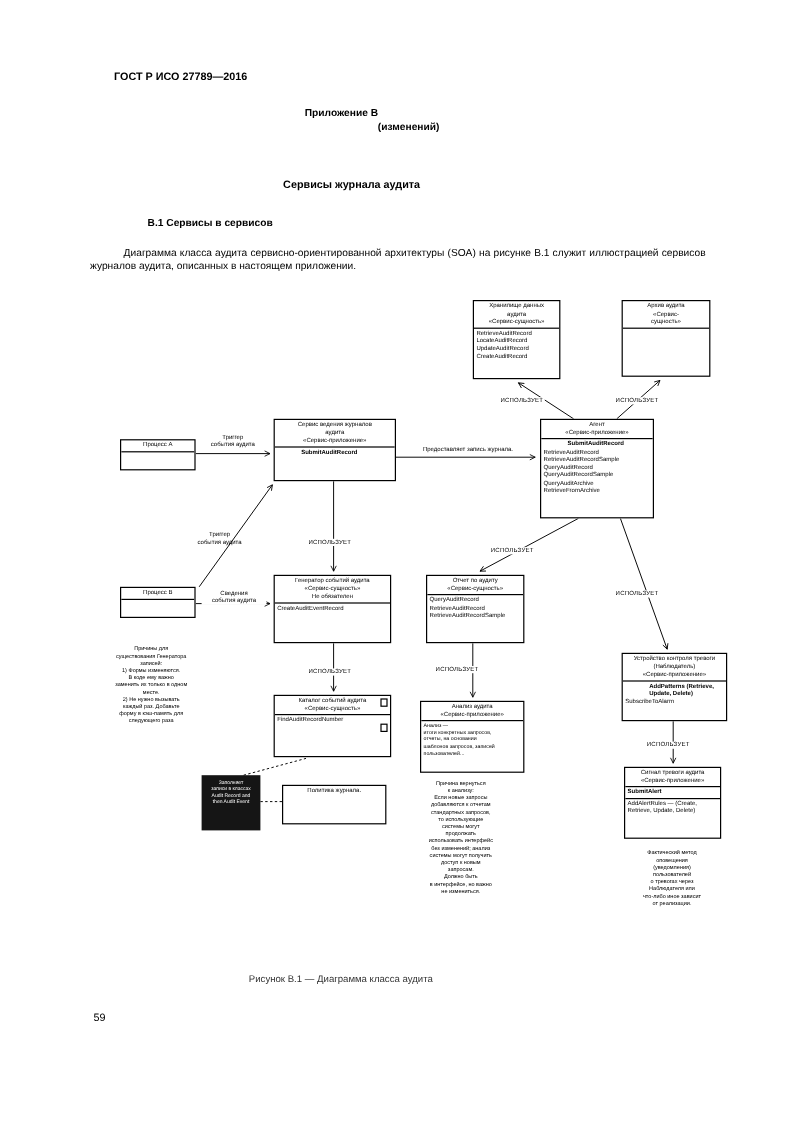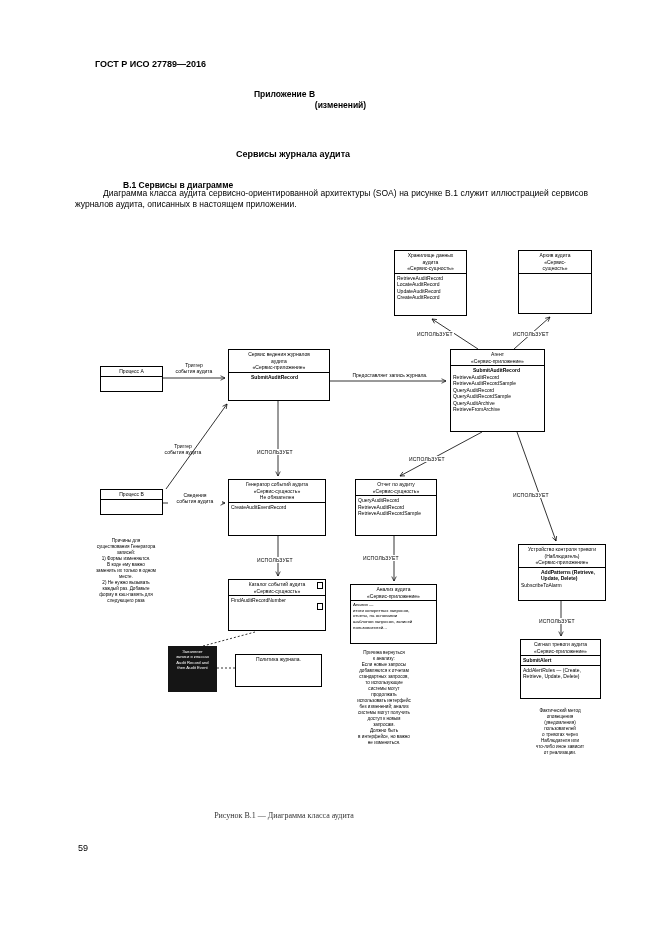--- a/index.html
+++ b/index.html
@@ -27,23 +27,23 @@
 </head>
 <body>
 
 <div class="abs bold" style="left:75px;top:59px;font-size:9px;">ГОСТ Р ИСО 27789—2016</div>
 
 <div class="abs bold center" style="left:0;width:549px;top:89px;font-size:8.5px;">Приложение В</div>
 <div class="abs bold center" style="left:0;width:661px;top:100px;font-size:8.5px;">(изменений)</div>
 
 <div class="abs bold center" style="left:0;width:566px;top:149px;font-size:9px;">Сервисы журнала аудита</div>
 
-<div class="abs bold" style="left:103px;top:180px;font-size:8.5px;">В.1 Сервисы в диаграмме</div>
-
-<div class="abs" style="left:75px;top:188px;width:513px;font-size:8.5px;line-height:1.25;text-align:justify;text-indent:28px;">Диаграмма класса аудита сервисно-ориентированной архитектуры (SOA) на рисунке В.1 служит иллюстрацией сервисов журналов аудита, описанных в настоящем приложении.</div>
+<div class="abs bold" style="left:103px;top:180px;font-size:8.5px;">В.1 Сервисы в сервисов</div>
+
+<div class="abs" style="left:75px;top:205px;width:513px;font-size:8.5px;line-height:1.25;text-align:justify;text-indent:28px;">Диаграмма класса аудита сервисно-ориентированной архитектуры (SOA) на рисунке В.1 служит иллюстрацией сервисов журналов аудита, описанных в настоящем приложении.</div>
 
 <svg class="wires" width="661" height="935" viewBox="0 0 661 935">
   <defs>
     <marker id="arr" viewBox="0 0 10 10" refX="8.5" refY="5" markerWidth="8" markerHeight="8" orient="auto-start-reverse">
       <path d="M1.5,1.5 L8.5,5 L1.5,8.5" fill="none" stroke="#000" stroke-width="1.1"></path>
     </marker>
   </defs>
   <g stroke="#000" stroke-width="0.8" fill="none">
     <line x1="163" y1="378" x2="225" y2="378" marker-end="url(#arr)"></line>
     <line x1="330" y1="381" x2="446" y2="381" marker-end="url(#arr)"></line>
@@ -231,14 +231,14 @@
 не измениться.</div>
 <div class="note-text" style="left:514px;top:708px;width:92px;">Фактический метод
 оповещения
 (уведомления)
 пользователей
 о тревогах через
 Наблюдателя или
 что-либо иное зависит
 от реализации.</div>
 
-<div class="abs center" style="left:0;width:568px;top:811px;font-size:8px;color:#333;font-family:Liberation Serif, serif;">Рисунок В.1 — Диаграмма класса аудита</div>
+<div class="abs center" style="left:0;width:568px;top:811px;font-size:8px;color:#333;">Рисунок В.1 — Диаграмма класса аудита</div>
 <div class="abs" style="left:78px;top:843px;font-size:9px;">59</div>
 
 </body></html>

